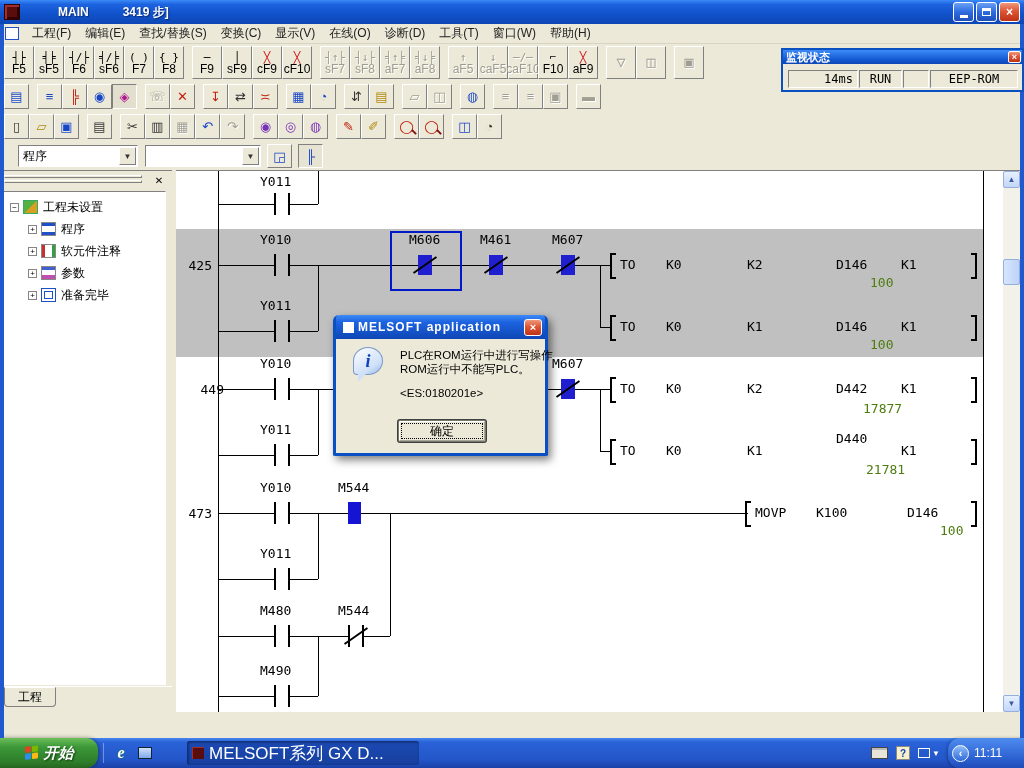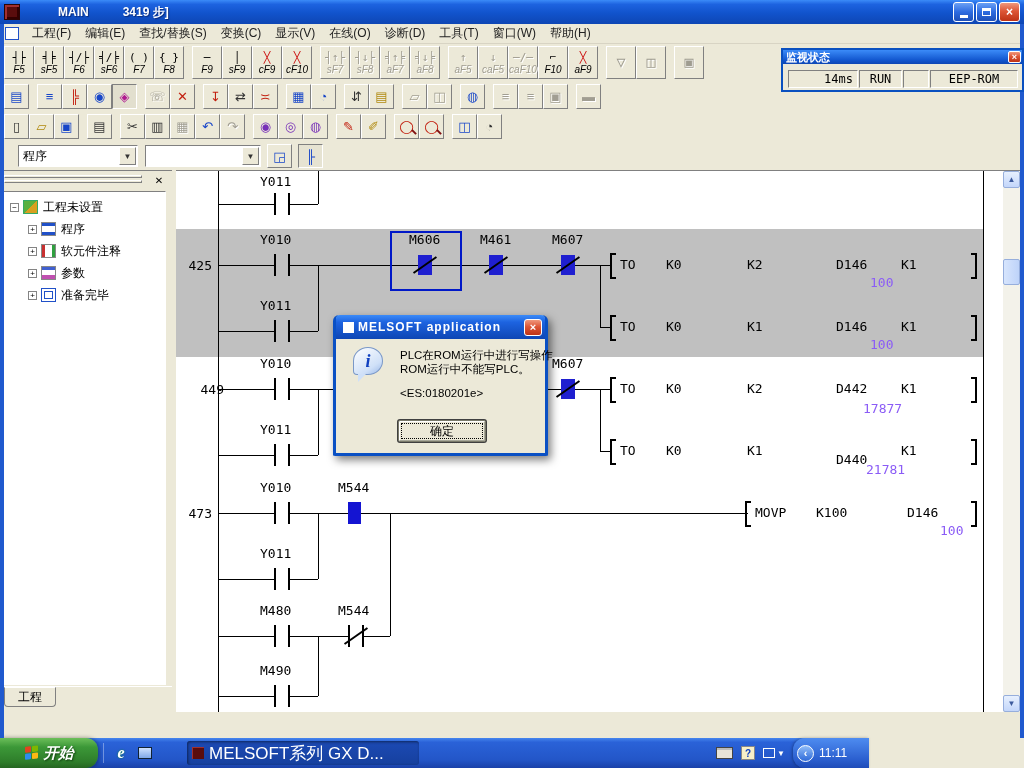--- a/index.html
+++ b/index.html
@@ -30,21 +30,21 @@
   .menu-item { padding:2px 7px; color:#222; white-space:nowrap; }
 
   
   .toolbar { position:absolute; left:0; width:1024px; background:#ECE9D8; display:flex; align-items:flex-start; }
   #tb-ladder { top:44px; height:38px; padding:2px 0 0 4px; }
   #tb-monitor { top:82px; height:30px; padding:2px 0 0 4px; }
   #tb-standard { top:112px; height:30px; padding:2px 0 0 4px; }
   .tbtn1 { width:30px; height:33px; border:1px solid; border-color:#fff #808080 #808080 #fff;
     background:#ECE9D8; display:flex; flex-direction:column; align-items:center; justify-content:center; }
   .tbtn1 .sym { font-family:"DejaVu Sans Mono",monospace; font-size:11px; line-height:13px; color:#000; }
-  .tbtn1 .lbl { font-size:10px; line-height:11px; color:#000;font-style:italic; }
+  .tbtn1 .lbl { font-size:12px; line-height:11px; color:#000; }
   .tbtn1.red .sym { color:#CC1111; }
   .tbtn1.dis .sym, .tbtn1.dis .lbl { color:#9f9c90; text-shadow:1px 1px 0 #fff; }
   .tbtn1.icononly .sym { font-size:15px; }
   .gap { margin-left:8px !important; }
   .tbtn2 { width:25px; height:25px; border:1px solid; border-color:#fff #808080 #808080 #fff;
     background:#ECE9D8; display:flex; align-items:center; justify-content:center; }
   .tbtn2 .g { font-size:13px; line-height:13px; }
   .tbtn2.pressed { border-color:#808080 #fff #fff #808080; background:#E2DFCE; }
   .cBlue .g { color:#1846C8; } .cRed .g { color:#C22010; } .cMag .g { color:#B01890; }
   .cDark .g { color:#333; } .cYellow .g { color:#B08A10; } .cMulti .g { color:#7730B8; }
@@ -115,21 +115,21 @@
   .hw { position:absolute; height:1px; background:#000; }
   .vw { position:absolute; width:1px; background:#000; }
   .ct { position:absolute; width:16px; height:22px; border-left:2px solid #000; border-right:2px solid #000;
     background:#fff; z-index:3; }
   .ct.gray { background:#C0C0C0; }
   .slash2 { position:absolute; left:5px; top:-3px; width:2px; height:28px; background:#000; transform:rotate(55deg); }
   .ncb { position:absolute; width:14px; height:20px; background:#1F1FD0; z-index:3; }
   .ncb .slash { position:absolute; left:6px; top:-4px; width:2px; height:28px; background:#000; transform:rotate(55deg); }
   .blk { position:absolute; width:13px; height:22px; background:#1414D2; z-index:3; }
   .dl { position:absolute; font:13px "DejaVu Sans Mono",monospace; color:#000; line-height:14px; white-space:nowrap; z-index:4; }
-  .val { position:absolute; font:13px "DejaVu Sans Mono",monospace; color:#8b5cf6; line-height:14px; z-index:4;text-align:right; }
+  .val { position:absolute; font:13px "DejaVu Sans Mono",monospace; color:#4d7c0f; line-height:14px; z-index:4;text-align:right; }
   .stepnum { position:absolute; width:32px; text-align:right; font:13px "DejaVu Sans Mono",monospace; color:#000; z-index:4; }
   .lbr,.rbr { position:absolute; width:6px; height:26px; z-index:4; }
   .lbr { border-left:2px solid #000; border-top:2px solid #000; border-bottom:2px solid #000; }
   .rbr { border-right:2px solid #000; border-top:2px solid #000; border-bottom:2px solid #000; }
   .cursorbox { position:absolute; border:2px solid #0018C8; z-index:5; background:transparent; }
 
   
   #vsb { position:absolute; left:1003px; top:170px; width:17px; height:542px; background:#F3F2EA;
     border-top:1px solid #808080; }
   .sbtn { position:absolute; left:0; width:17px; height:17px; border:1px solid #96AEDC; border-radius:2px;
@@ -159,21 +159,21 @@
     border:1px solid #7A7A6A; border-radius:2px; box-shadow:inset 1px 1px 0 #fff, inset -1px -1px 0 #a8a89a, 0 0 0 1px #404040;
     outline:1px dotted #000; outline-offset:-4px; font-size:12px; text-align:center; line-height:20px; }
 
   
   #statusbar { position:absolute; left:0; top:713px; width:1024px; height:25px; background:#ECE9D8;
     border-top:1px solid #fff; }
   .spanel { position:absolute; top:4px; height:18px; border:1px solid; border-color:#808080 #fff #fff #808080;
     font-size:12px; padding:1px 4px; white-space:nowrap; color:#000; }
 
   
-  #taskbar { position:absolute; left:0; top:738px; width:869px; height:30px;
+  #taskbar { position:absolute; left:0; top:738px; width:1024px; height:30px;
     background:linear-gradient(180deg,#4686EE 0%,#2A62D8 14%,#2356C8 72%,#1A41A8 100%); display:flex; align-items:center; }
   #start-btn { height:30px; width:98px; border-radius:0 12px 12px 0;
     background:linear-gradient(180deg,#6CBF5A 0%,#3C9838 30%,#2E7D2A 80%,#256621 100%);
     box-shadow:1px 0 4px rgba(0,0,0,.4); display:flex; align-items:center; justify-content:center; gap:5px; }
   #start-flag { width:14px; height:14px; display:grid; grid-template-columns:6px 6px; grid-template-rows:6px 6px;
     gap:1px; transform:skewY(-6deg); }
   #start-flag i { border-radius:1px; }
   #start-label { color:#fff; font-weight:bold; font-style:italic; font-size:15px; text-shadow:1px 1px 2px #12400f; }
   .qsep { width:1px; height:20px; margin:0 5px; background:rgba(255,255,255,.35); }
   .qicon { width:20px; height:20px; margin:0 2px; display:flex; align-items:center; justify-content:center; }
@@ -655,21 +655,21 @@
     <span class="dl" style="left:571px;top:211px">K2</span>
     <span class="dl" style="left:660px;top:211px">D442</span>
     <span class="dl" style="left:725px;top:211px">K1</span>
     <div class="rbr" style="left:795px;top:206px"></div>
     <span class="val" style="left:687px;top:231px">17877</span>
 
     <div class="lbr" style="left:434px;top:268px"></div>
     <span class="dl" style="left:444px;top:273px">TO</span>
     <span class="dl" style="left:490px;top:273px">K0</span>
     <span class="dl" style="left:571px;top:273px">K1</span>
-    <span class="dl" style="left:660px;top:282px">D440</span>
+    <span class="dl" style="left:660px;top:261px">D440</span>
     <span class="dl" style="left:725px;top:273px">K1</span>
     <div class="rbr" style="left:795px;top:268px"></div>
     <span class="val" style="left:690px;top:292px">21781</span>
 
     <span class="stepnum" style="left:4px;top:335px">473</span>
     <div class="hw" style="left:42px;top:342px;width:530px"></div>
     <span class="dl" style="left:84px;top:310px">Y010</span>
     <div class="ct" style="left:98px;top:331px"></div>
     <span class="dl" style="left:162px;top:310px">M544</span>
     <div class="blk" style="left:172px;top:331px"></div>

